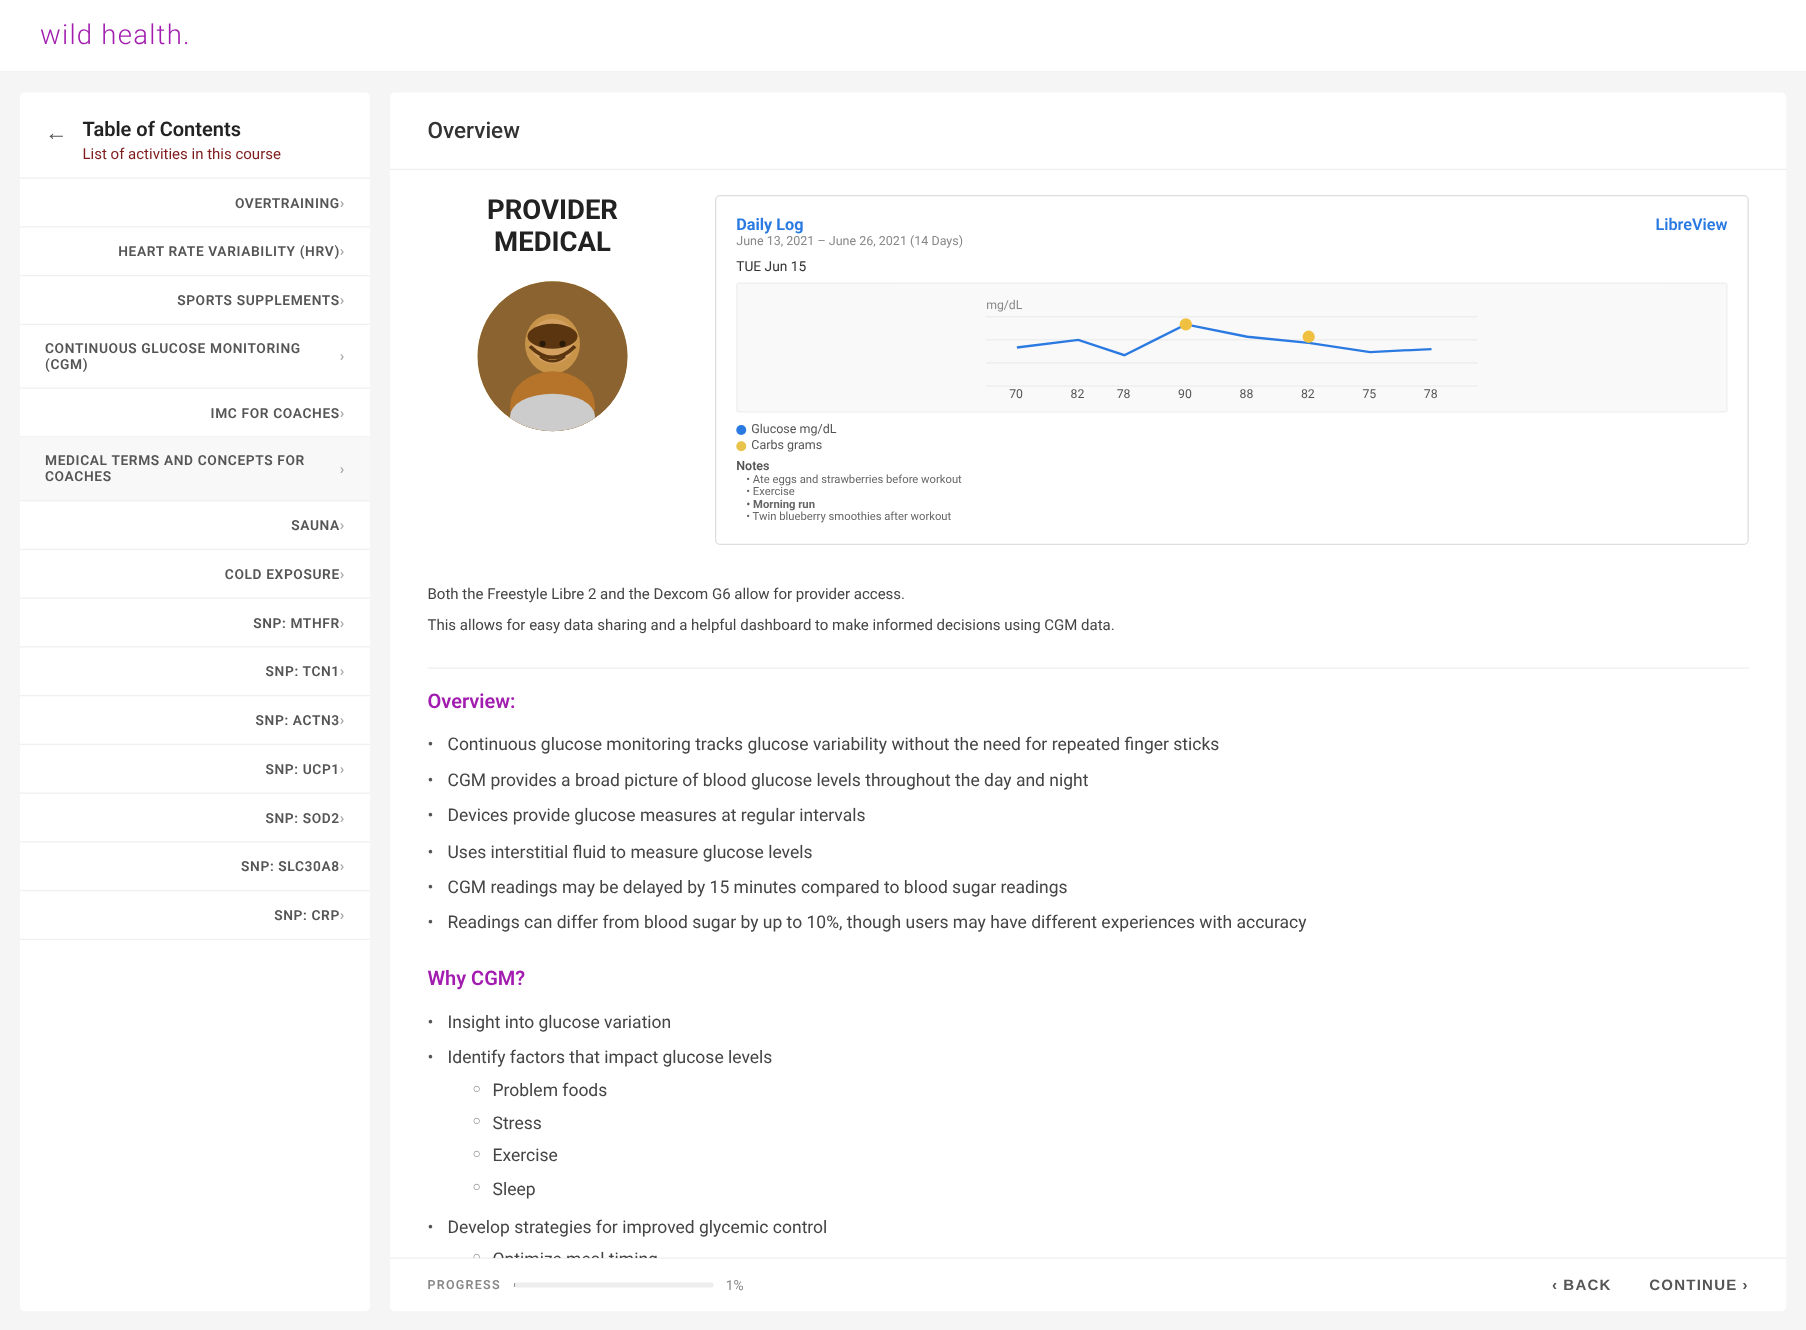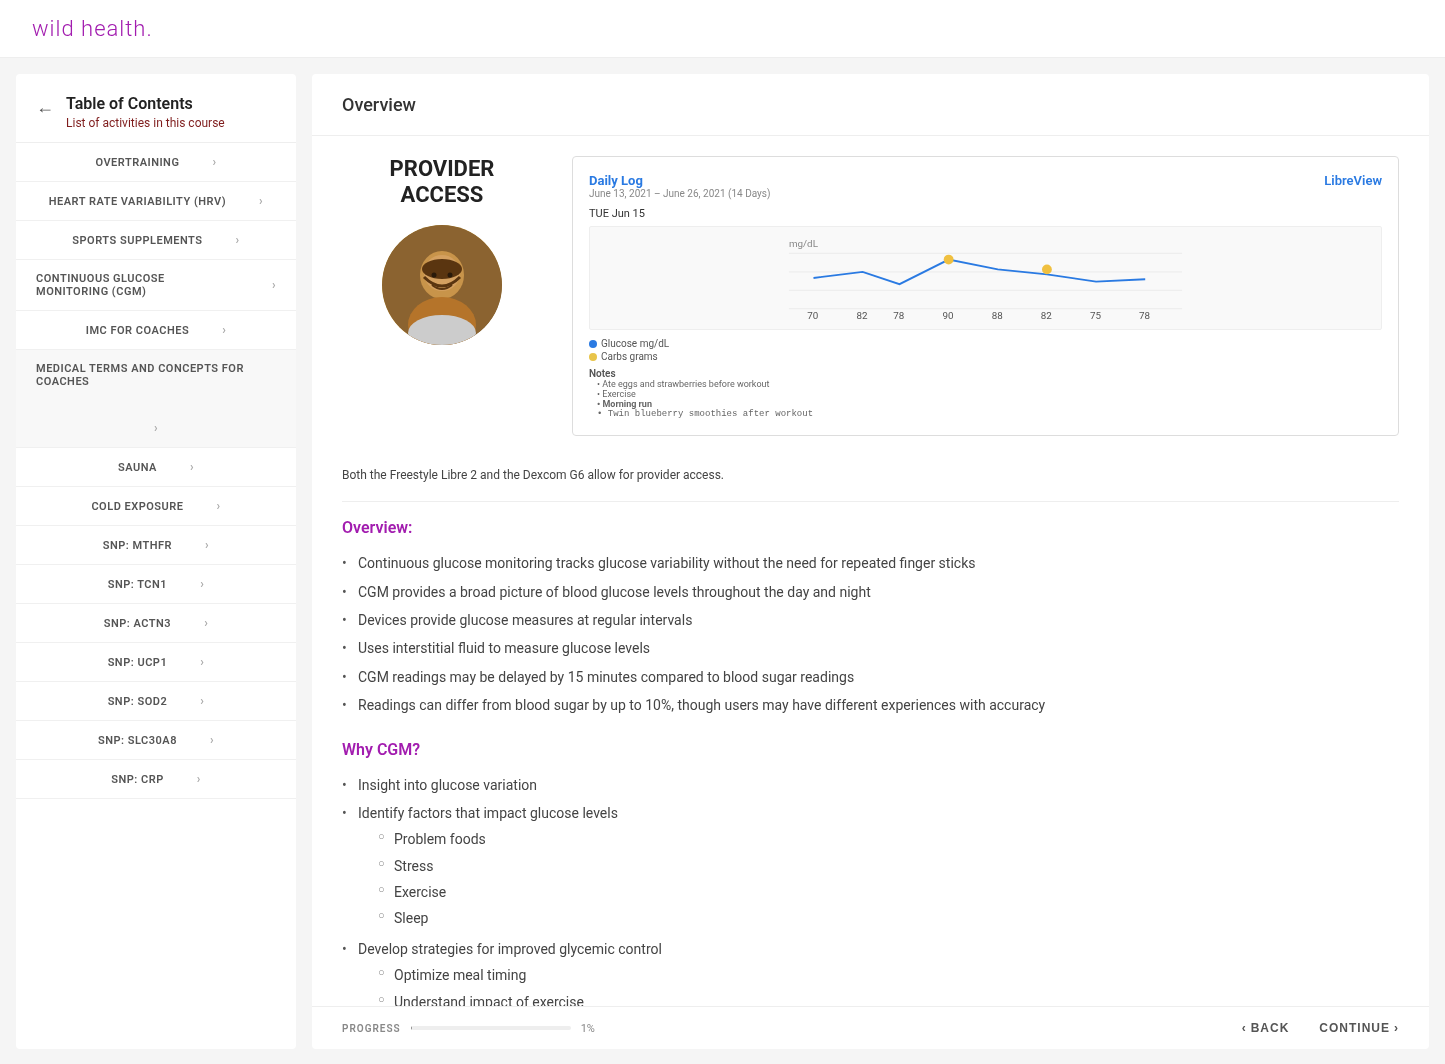--- a/index.html
+++ b/index.html
@@ -59,34 +59,32 @@
       font-size: 12px;
       color: #7f1d1d;
       margin-top: 3px;
     }
     .sidebar-items {
       list-style: none;
     }
     .sidebar-item {
       display: flex;
       align-items: center;
-      justify-content: center;
+      justify-content: flex-end;
       padding: 12px 20px;
       border-bottom: 1px solid #f0f0f0;
       cursor: pointer;
       font-size: 11px;
       font-weight: 600;
       letter-spacing: 0.5px;
       color: #555;
       text-transform: uppercase;
-      gap: 33px;
     }
     .sidebar-item.active {
       background: #f8f8f8;
-      flex-direction: column;
     }
     .chevron {
       color: #aaa;
       font-size: 12px;
     }
     .content-area {
       flex: 1;
       background: #fff;
       border-radius: 4px;
       display: flex;
@@ -397,21 +395,21 @@
       <h2 class="content-title">Overview</h2>
     </div>
 
     <div class="content-body">
 
       <div class="preview-section">
 
         <div class="provider-card">
           <div class="provider-label">
             <span>PROVIDER</span><br>
-            <span>ACCESS</span>
+            <span>MEDICAL</span>
           </div>
           <div class="avatar-circle">
             <svg viewBox="0 0 120 120" xmlns="http://www.w3.org/2000/svg">
               <circle cx="60" cy="60" r="60" fill="#8b6330"></circle>
               <ellipse cx="60" cy="50" rx="22" ry="24" fill="#c8944a"></ellipse>
               <ellipse cx="60" cy="100" rx="34" ry="28" fill="#b5742a"></ellipse>
               <circle cx="60" cy="48" r="18" fill="#d4a060"></circle>
               <ellipse cx="60" cy="44" rx="20" ry="10" fill="#5a3510"></ellipse>
               <path d="M42 52 Q60 70 78 52" stroke="#5a3510" stroke-width="3" fill="none"></path>
 
@@ -469,27 +467,28 @@
             </div>
             <div class="legend-item">
               <div class="legend-dot yellow"></div>
               <span>Carbs grams</span>
             </div>
             <div style="margin-top:6px; font-size:10px; font-weight:600;">Notes</div>
             <div id="notes-list">
                 <div style="font-size: 9px; color: rgb(102, 102, 102); padding-left: 8px;">• Ate eggs and strawberries before workout</div>
                 <div style="font-size: 9px; color: rgb(102, 102, 102); padding-left: 8px;">• Exercise</div>
                 <div style="font-size: 9px; color: rgb(102, 102, 102); padding-left: 8px; font-weight: bold;">• Morning run</div>
-                <div style="font-size: 9px; color: rgb(102, 102, 102); padding-left: 8px; font-family: Liberation Mono, monospace;">• Twin blueberry smoothies after workout</div>
+                <div style="font-size: 9px; color: rgb(102, 102, 102); padding-left: 8px;">• Twin blueberry smoothies after workout</div>
               </div>
           </div>
         </div>
       </div>
 
       <p style="font-size:12px; color:#444; margin-bottom:6px; line-height:1.6;">Both the Freestyle Libre 2 and the Dexcom G6 allow for provider access.</p>
+      <p style="font-size:12px; color:#444; margin-bottom:24px; line-height:1.6;">This allows for easy data sharing and a helpful dashboard to make informed decisions using CGM data.</p>
 
       <hr class="divider">
 
       <h3 class="section-heading">Overview:</h3>
       <ul class="bullet-list" id="overview-bullets">
           <li>Continuous glucose monitoring tracks glucose variability without the need for repeated finger sticks</li>
           <li>CGM provides a broad picture of blood glucose levels throughout the day and night</li>
           <li>Devices provide glucose measures at regular intervals</li>
           <li>Uses interstitial fluid to measure glucose levels</li>
           <li>CGM readings may be delayed by 15 minutes compared to blood sugar readings</li>

